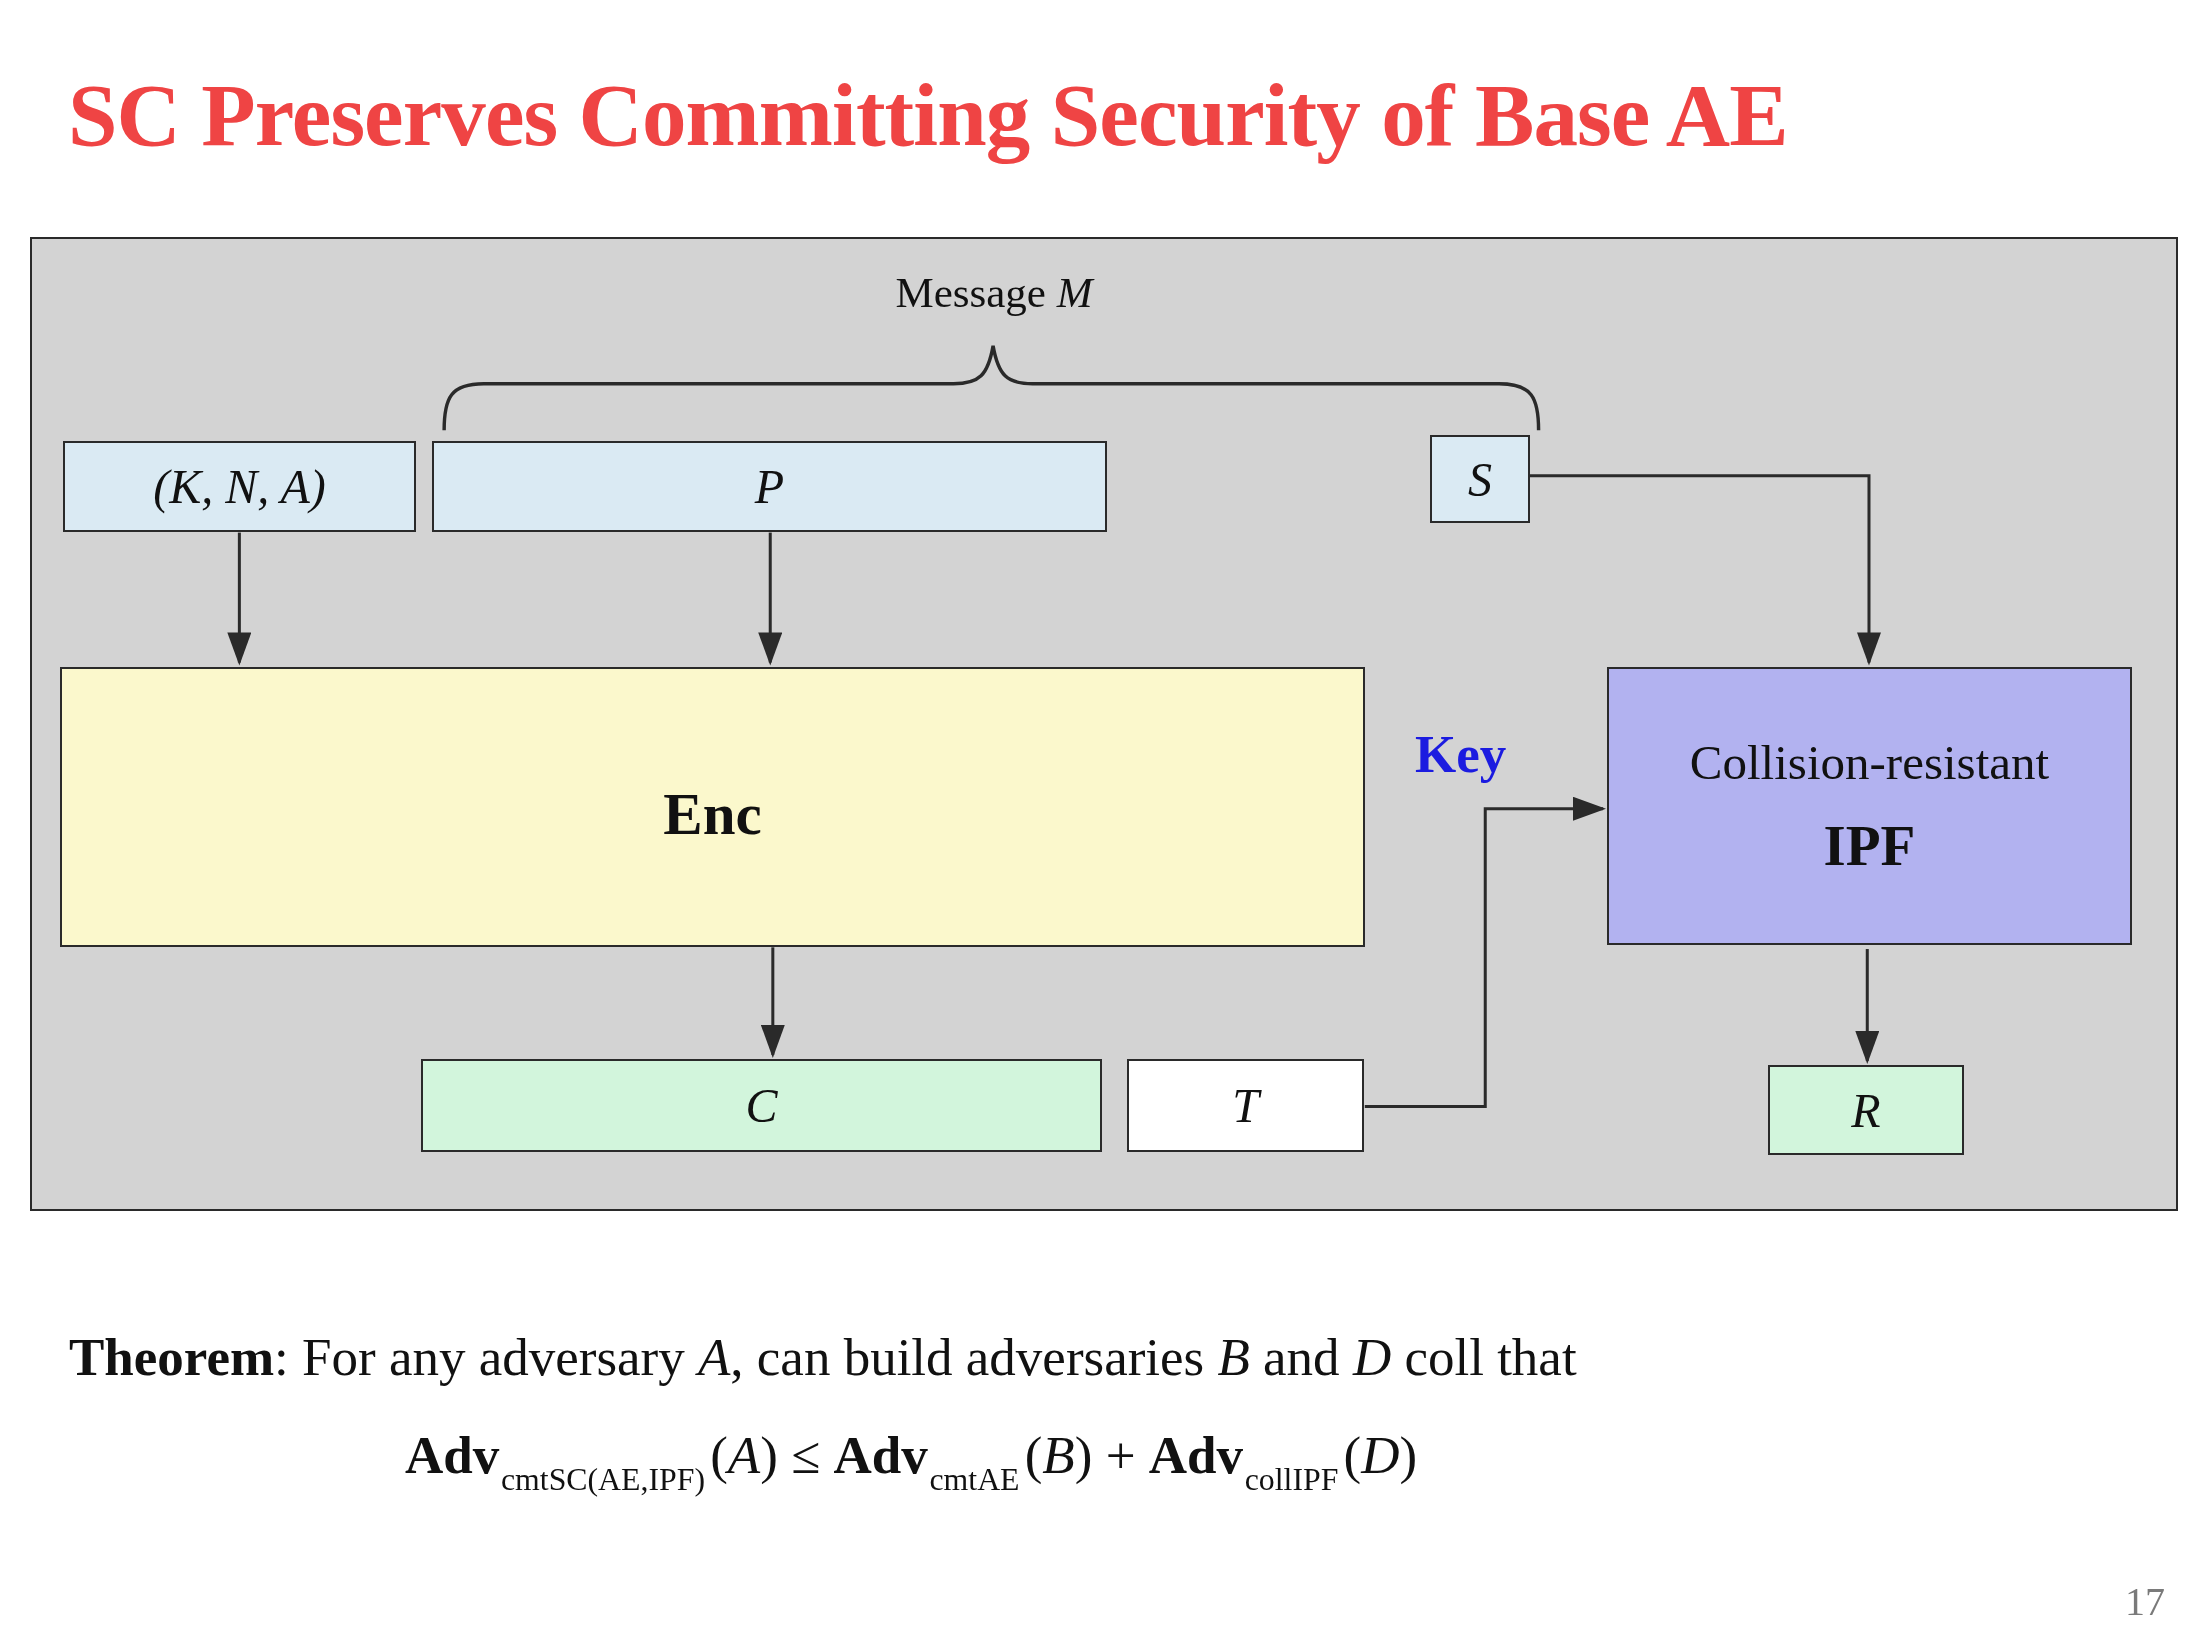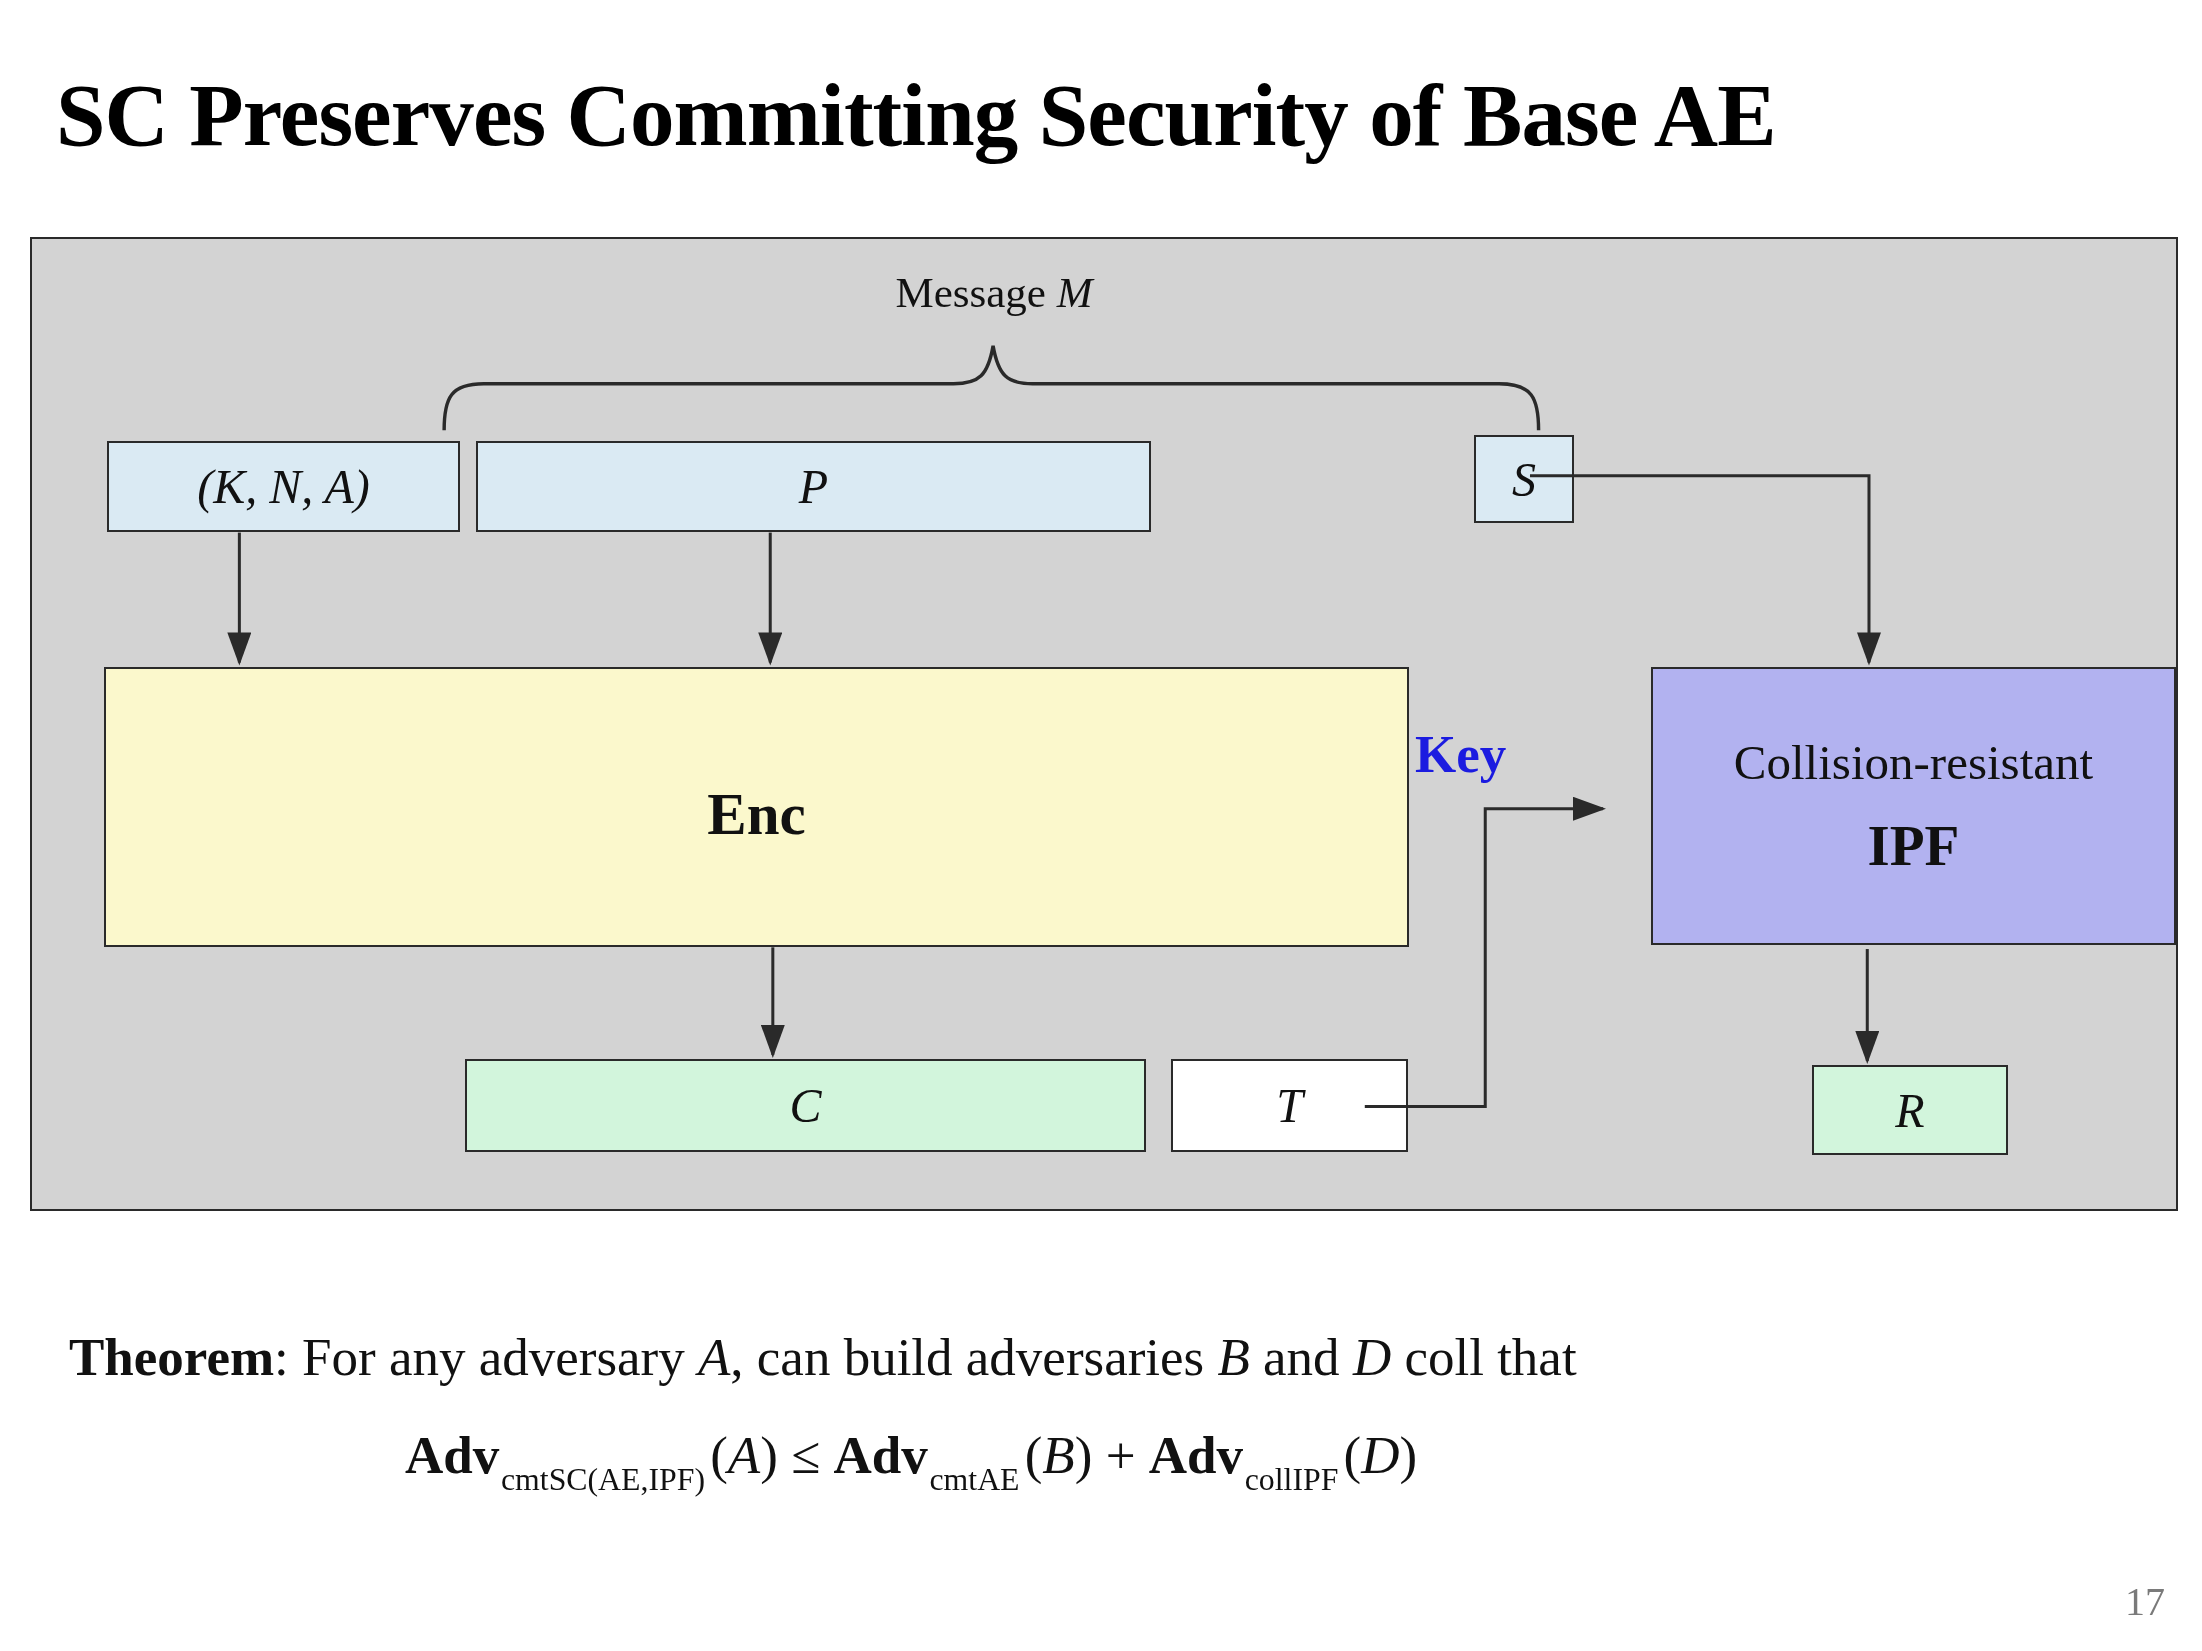--- a/index.html
+++ b/index.html
@@ -5,38 +5,37 @@
   html,body{margin:0;padding:0;}
   body{
     width:2203px;height:1652px;position:relative;overflow:hidden;
     background:#ffffff;
     font-family:"Liberation Serif", serif;
     color:#111111;
   }
   .abs{position:absolute;}
   
   .title{
-    left:56px;top:64px;width:2099px;
+    left:68px;top:64px;width:2099px;
     font-size:89px;font-weight:bold;letter-spacing:-0.9px;
-    color:#000000;white-space:nowrap;
+    color:#ef4444;white-space:nowrap;
   }
   
   .panel{
     left:30px;top:237px;width:2148px;height:974px;
     box-sizing:border-box;border:2.6px solid #2a2a2a;
   }
   .msg-label{
     left:822px;top:268px;width:344px;text-align:center;
     font-size:43px;white-space:nowrap;
   }
   .box{
     box-sizing:border-box;border:2.6px solid #2a2a2a;
     display:flex;align-items:center;justify-content:center;
     text-align:center;
-    margin-left:44px;
   }
   .var{font-style:italic;font-size:48px;}
   .box-kna{left:63px;top:441px;width:353px;height:91px;}
   .box-p{left:432px;top:441px;width:675px;height:91px;}
   .box-s{left:1430px;top:435px;width:100px;height:88px;}
   .box-enc{left:60px;top:667px;width:1305px;height:280px;flex-direction:column;gap:15.5px;padding-top:15px;}
   .enc-title{font-size:59px;font-weight:bold;}
   .enc-subtitle{font-size:48px;}
   .box-ipf{left:1607px;top:667px;width:525px;height:278px;flex-direction:column;gap:22.4px;}
   .ipf-line1{font-size:49px;}

